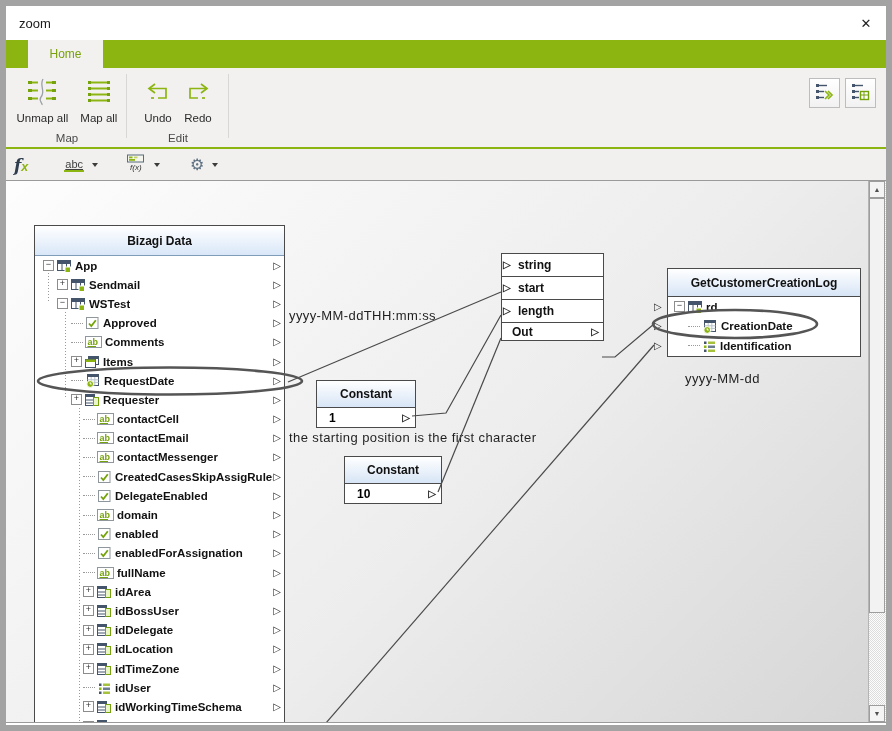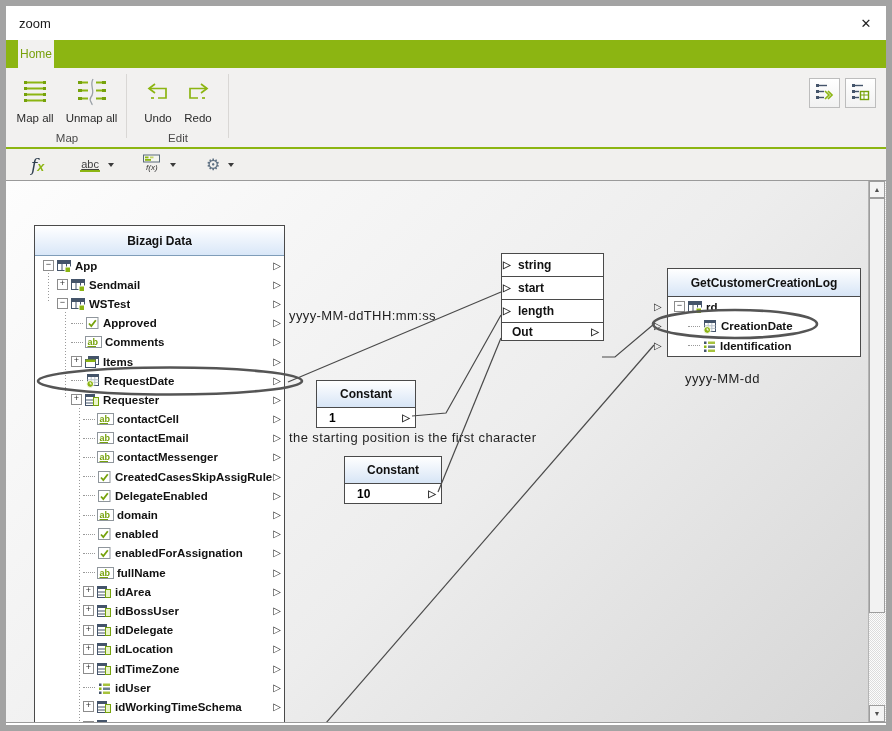--- a/index.html
+++ b/index.html
@@ -3,37 +3,37 @@
 <meta charset="utf-8">
 <style>
   html,body{margin:0;padding:0;background:#e8e8e8;font-family:"Liberation Sans",sans-serif;}
   .window{width:892px;height:731px;box-sizing:border-box;border:6px solid #a3a3a3;background:#fff;display:flex;flex-direction:column;position:relative;}
   
   .titlebar{height:34px;flex:0 0 auto;background:#fff;position:relative;display:flex;align-items:center;}
   .title-text{margin-left:13px;font-size:13px;color:#1a1a1a;}
   .close-btn{position:absolute;right:8px;top:5px;width:24px;height:24px;display:flex;align-items:center;justify-content:center;font-size:13px;color:#222;cursor:default;}
   
   .tabstrip{height:28px;flex:0 0 auto;background:#8cb512;display:flex;align-items:stretch;}
-  .tab{margin-left:12px;width:36px;background:#f2f1f0;color:#79a10b;font-size:12px;display:flex;align-items:center;justify-content:center;}
+  .tab{margin-left:22px;width:75px;background:#f2f1f0;color:#79a10b;font-size:12px;display:flex;align-items:center;justify-content:center;}
   
   .ribbon{height:79px;flex:0 0 auto;background:#f2f1f0;position:relative;display:flex;}
   .rgroup{display:flex;flex-direction:column;align-items:center;padding-top:4px;}
   .rbuttons{display:flex;flex:1;}
   .rbigbtn{display:flex;flex-direction:column;align-items:center;justify-content:flex-start;padding:2px 6px 0 6px;}
   .rbigbtn .bicon{height:36px;display:flex;align-items:center;}
   .rbigbtn .blabel{font-size:11.5px;color:#2b2b2b;margin-top:2px;}
   .rgroup-label{font-size:11.5px;color:#4a4a4a;padding:1px 0 3px 0;}
   .rsep{position:absolute;top:6px;width:1px;height:64px;background:#d9d7d5;}
   .ribbon-right{position:absolute;top:10px;right:10px;display:flex;gap:5px;}
   .sq-btn{width:29px;height:28px;background:linear-gradient(#ffffff,#f1f1f1);border:1px solid #bdbdbd;display:flex;align-items:center;justify-content:center;}
   .greenline{height:2px;flex:0 0 auto;background:#8cb512;}
   
   .toolbar{height:31px;flex:0 0 auto;background:#f1f0ee;display:flex;align-items:center;}
   .titem{display:flex;align-items:center;margin-left:14px;}
-  .fx{margin-left:25px;}
+  .fx{margin-left:8px;font-weight:bold;}
   .fx i{font-family:"DejaVu Serif",serif;font-style:italic;font-size:17px;color:#2e3e4e;}
   .fx b{font-style:italic;font-size:12.5px;color:#8cb512;}
   .abc-txt{font-size:11px;color:#3f3f3f;border-bottom:2px solid #8cb512;padding:0 1px;margin-left:22px;text-decoration:underline;}
   .caret{width:0;height:0;border-left:3.5px solid transparent;border-right:3.5px solid transparent;border-top:4px solid #3b3b3b;margin-left:8px;}
   .gear{font-size:16px;color:#5f7183;line-height:1;}
   
   .workarea{flex:1;display:flex;border-top:1px solid #9a9a9a;border-bottom:1px solid #9a9a9a;margin-bottom:2px;overflow:hidden;}
   .canvas{position:relative;flex:1;overflow:hidden;background:linear-gradient(135deg,#fdfdfd 0%,#ededed 55%,#d6d6d6 100%);}
   .vscroll{flex:0 0 17px;position:relative;border-left:1px solid #b4b4b4;background:conic-gradient(#fdfdfd 25%,#dcdcdc 0 50%,#fdfdfd 0 75%,#dcdcdc 0);background-size:2px 2px;}
   .sbtn{position:absolute;left:0;width:16px;height:17px;background:#f4f4f4;border:1px solid #9d9d9d;box-sizing:border-box;display:flex;align-items:center;justify-content:center;font-size:7px;color:#4f4f4f;}
@@ -86,47 +86,20 @@
 
   <div class="tabstrip">
     <div class="tab">Home</div>
   </div>
 
   <div class="ribbon">
     <div class="rgroup" style="margin-left:4px;width:114px;">
       <div class="rbuttons">
         <div class="rbigbtn">
           <span class="bicon">
-            <svg width="30" height="30" viewBox="0 0 30 30">
-              <g>
-                  <rect x="4" y="4" width="3" height="3" fill="#76a20c"></rect>
-                  <line x1="7" y1="5.5" x2="23" y2="5.5" stroke="#8cb512" stroke-width="2"></line>
-                  <rect x="23" y="4" width="3" height="3" fill="#76a20c"></rect>
-                </g>
-              <g>
-                  <rect x="4" y="10" width="3" height="3" fill="#76a20c"></rect>
-                  <line x1="7" y1="11.5" x2="23" y2="11.5" stroke="#8cb512" stroke-width="2"></line>
-                  <rect x="23" y="10" width="3" height="3" fill="#76a20c"></rect>
-                </g>
-              <g>
-                  <rect x="4" y="16" width="3" height="3" fill="#76a20c"></rect>
-                  <line x1="7" y1="17.5" x2="23" y2="17.5" stroke="#8cb512" stroke-width="2"></line>
-                  <rect x="23" y="16" width="3" height="3" fill="#76a20c"></rect>
-                </g>
-              <g>
-                  <rect x="4" y="22" width="3" height="3" fill="#76a20c"></rect>
-                  <line x1="7" y1="23.5" x2="23" y2="23.5" stroke="#8cb512" stroke-width="2"></line>
-                  <rect x="23" y="22" width="3" height="3" fill="#76a20c"></rect>
-                </g>
-            </svg>
-          </span>
-          <span class="blabel">Map all</span>
-        </div>
-        <div class="rbigbtn">
-          <span class="bicon">
             <svg width="34" height="30" viewBox="0 0 34 30">
               <g>
                   <rect x="3" y="4" width="4" height="3" fill="#76a20c"></rect>
                   <line x1="7" y1="5.5" x2="13" y2="5.5" stroke="#8cb512" stroke-width="2"></line>
                 </g>
               <g>
                   <rect x="3" y="12" width="4" height="3" fill="#76a20c"></rect>
                   <line x1="7" y1="13.5" x2="13" y2="13.5" stroke="#8cb512" stroke-width="2"></line>
                 </g>
               <g>
@@ -142,20 +115,47 @@
                   <rect x="27" y="12" width="4" height="3" fill="#76a20c"></rect>
                 </g>
               <g>
                   <line x1="21" y1="21.5" x2="27" y2="21.5" stroke="#8cb512" stroke-width="2"></line>
                   <rect x="27" y="20" width="4" height="3" fill="#76a20c"></rect>
                 </g>
               <path d="M18 2 C14 9 21 14 16 20 C13 24 18 26 17 28" fill="none" stroke="#9aa0a6" stroke-width="1.3"></path>
             </svg>
           </span>
           <span class="blabel">Unmap all</span>
+        </div>
+        <div class="rbigbtn">
+          <span class="bicon">
+            <svg width="30" height="30" viewBox="0 0 30 30">
+              <g>
+                  <rect x="4" y="4" width="3" height="3" fill="#76a20c"></rect>
+                  <line x1="7" y1="5.5" x2="23" y2="5.5" stroke="#8cb512" stroke-width="2"></line>
+                  <rect x="23" y="4" width="3" height="3" fill="#76a20c"></rect>
+                </g>
+              <g>
+                  <rect x="4" y="10" width="3" height="3" fill="#76a20c"></rect>
+                  <line x1="7" y1="11.5" x2="23" y2="11.5" stroke="#8cb512" stroke-width="2"></line>
+                  <rect x="23" y="10" width="3" height="3" fill="#76a20c"></rect>
+                </g>
+              <g>
+                  <rect x="4" y="16" width="3" height="3" fill="#76a20c"></rect>
+                  <line x1="7" y1="17.5" x2="23" y2="17.5" stroke="#8cb512" stroke-width="2"></line>
+                  <rect x="23" y="16" width="3" height="3" fill="#76a20c"></rect>
+                </g>
+              <g>
+                  <rect x="4" y="22" width="3" height="3" fill="#76a20c"></rect>
+                  <line x1="7" y1="23.5" x2="23" y2="23.5" stroke="#8cb512" stroke-width="2"></line>
+                  <rect x="23" y="22" width="3" height="3" fill="#76a20c"></rect>
+                </g>
+            </svg>
+          </span>
+          <span class="blabel">Map all</span>
         </div>
       </div>
       <div class="rgroup-label">Map</div>
     </div>
     <div class="rsep" style="left:120px;"></div>
     <div class="rgroup" style="margin-left:8px;width:92px;">
       <div class="rbuttons">
         <div class="rbigbtn">
           <span class="bicon">
             <svg width="28" height="26" viewBox="0 0 28 26">

